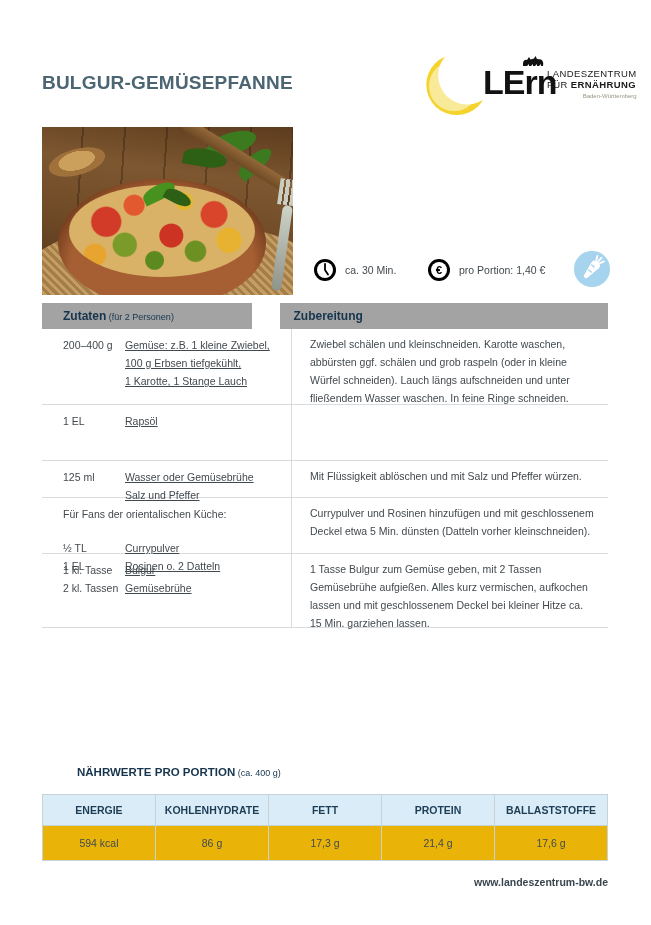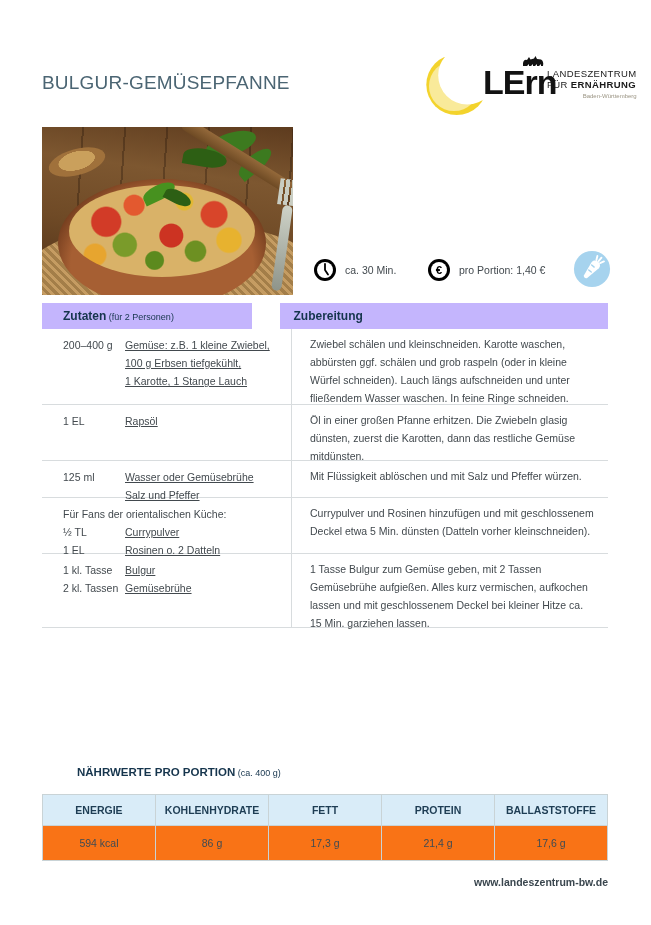--- a/index.html
+++ b/index.html
@@ -2,21 +2,21 @@
 <html><head>
 <meta charset="utf-8">
 <style>
   html,body{margin:0;padding:0;background:#eee;}
   .page{
     position:relative;width:651px;height:925px;margin:0 auto;background:#fff;
     font-family:"Liberation Sans",sans-serif;color:#42494e;overflow:hidden;
   }
   
   .title{
-    position:absolute;left:42px;top:72px;font-size:19px;font-weight:normal;
+    position:absolute;left:42px;top:72px;font-size:19px;font-weight:bold;
     color:#4b6573;letter-spacing:.2px;
   }
   
   .logo{position:absolute;left:425px;top:55px;width:190px;height:72px;}
   .logo .crescent{position:absolute;left:0;top:2px;width:66px;height:66px;}
   .logo .lern{position:absolute;left:58px;top:8px;font-weight:bold;color:#121212;letter-spacing:-1px;}
   .logo .lern .le{font-size:34px;}
   .logo .lern .rn{font-size:34px;}
   .logo .lion{position:absolute;left:96px;top:1px;width:24px;height:11px;}
   .logo .lz-text{position:absolute;left:122px;top:13px;line-height:11px;}
@@ -56,41 +56,41 @@
       radial-gradient(circle at 62% 18%,#e2b833 0 6%,transparent 7%),
       #d9b268;}
   
   .meta{position:absolute;left:305px;top:250px;width:306px;height:40px;font-size:10.5px;color:#42494e;}
   .meta .item{position:absolute;display:flex;align-items:center;}
   .meta .lbl{margin-left:8px;}
   .badge{position:absolute;right:0;top:0;}
   
   .rtable{position:absolute;left:42px;top:303px;width:566px;font-size:10.5px;line-height:18px;}
   .rhead{display:flex;height:26px;}
-  .rhead .hblk{background:#c4b5fd;color:#16354d;line-height:26px;}
+  .rhead .hblk{background:#a3a3a3;color:#16354d;line-height:26px;}
   .rhead .h-ing{width:225px;padding-left:21px;box-sizing:border-box;}
   .rhead .h-ing .big{font-weight:bold;font-size:12px;}
   .rhead .h-ing .small{font-size:9px;}
   .rhead .gap{width:25px;}
   .rhead .h-prep{width:352px;margin-left:5px;padding-left:13px;box-sizing:border-box;font-weight:bold;font-size:12px;}
   .r-row{display:flex;border-bottom:1px solid #d8dcde;box-sizing:border-box;}
   .cell{box-sizing:border-box;}
   .c-ing{width:250px;border-right:1px solid #d8dcde;padding:7px 6px 0 21px;}
   .c-prep{width:316px;padding:6px 12px 0 18px;}
   .ing-line{display:flex;}
   .amt{width:62px;flex:none;}
   .itm{white-space:pre-line;text-decoration:underline;}
-  .ing-note{margin-bottom:0;}
+  .ing-note{margin-bottom:16px;}
   
   .nheading{position:absolute;left:42px;top:762px;color:#16354d;padding-left:35px;}
   .nheading .big{font-weight:bold;font-size:11.5px;}
   .nheading .small{font-size:9px;}
   .ntable{position:absolute;left:42px;top:794px;width:566px;border-collapse:collapse;table-layout:fixed;}
   .ntable th{background:#d9ecf8;color:#1e3d54;font-size:10.5px;font-weight:bold;height:28px;border:1px solid #c9d3d6;}
-  .ntable td{background:#f97316;color:#3f4b53;font-size:10.5px;text-align:center;height:32px;border:1px solid #c9d3d6;}
+  .ntable td{background:#eab308;color:#3f4b53;font-size:10.5px;text-align:center;height:32px;border:1px solid #c9d3d6;}
   
   .footer{position:absolute;top:876px;right:43px;font-size:10.5px;font-weight:bold;color:#3a464e;text-decoration:none;}
 </style>
 </head>
 <body>
 
 <div class="page">
 
   <div class="title">BULGUR-GEMÜSEPFANNE</div>
 
@@ -172,21 +172,20 @@
       <div class="cell c-prep">Zwiebel schälen und kleinschneiden. Karotte waschen, abbürsten ggf. schälen und grob raspeln (oder in kleine Würfel schneiden). Lauch längs aufschneiden und unter fließendem Wasser waschen. In feine Ringe schneiden.</div>
     </div>
 
     <div class="r-row" style="height:56px;">
       <div class="cell c-ing">
         <div class="ing-line">
             <span class="amt">1 EL</span>
             <span class="itm">Rapsöl</span>
           </div>
       </div>
-      <div class="cell c-prep">Öl in einer großen Pfanne erhitzen. Die Zwiebeln glasig dünsten, zuerst die Karotten, dann das restliche Gemüse mitdünsten.</div>
     </div>
 
     <div class="r-row" style="height:37px;">
       <div class="cell c-ing">
         <div class="ing-line">
             <span class="amt">125 ml</span>
             <span class="itm">Wasser oder Gemüsebrühe</span>
           </div>
         <div class="ing-line">
             <span class="amt"></span>

